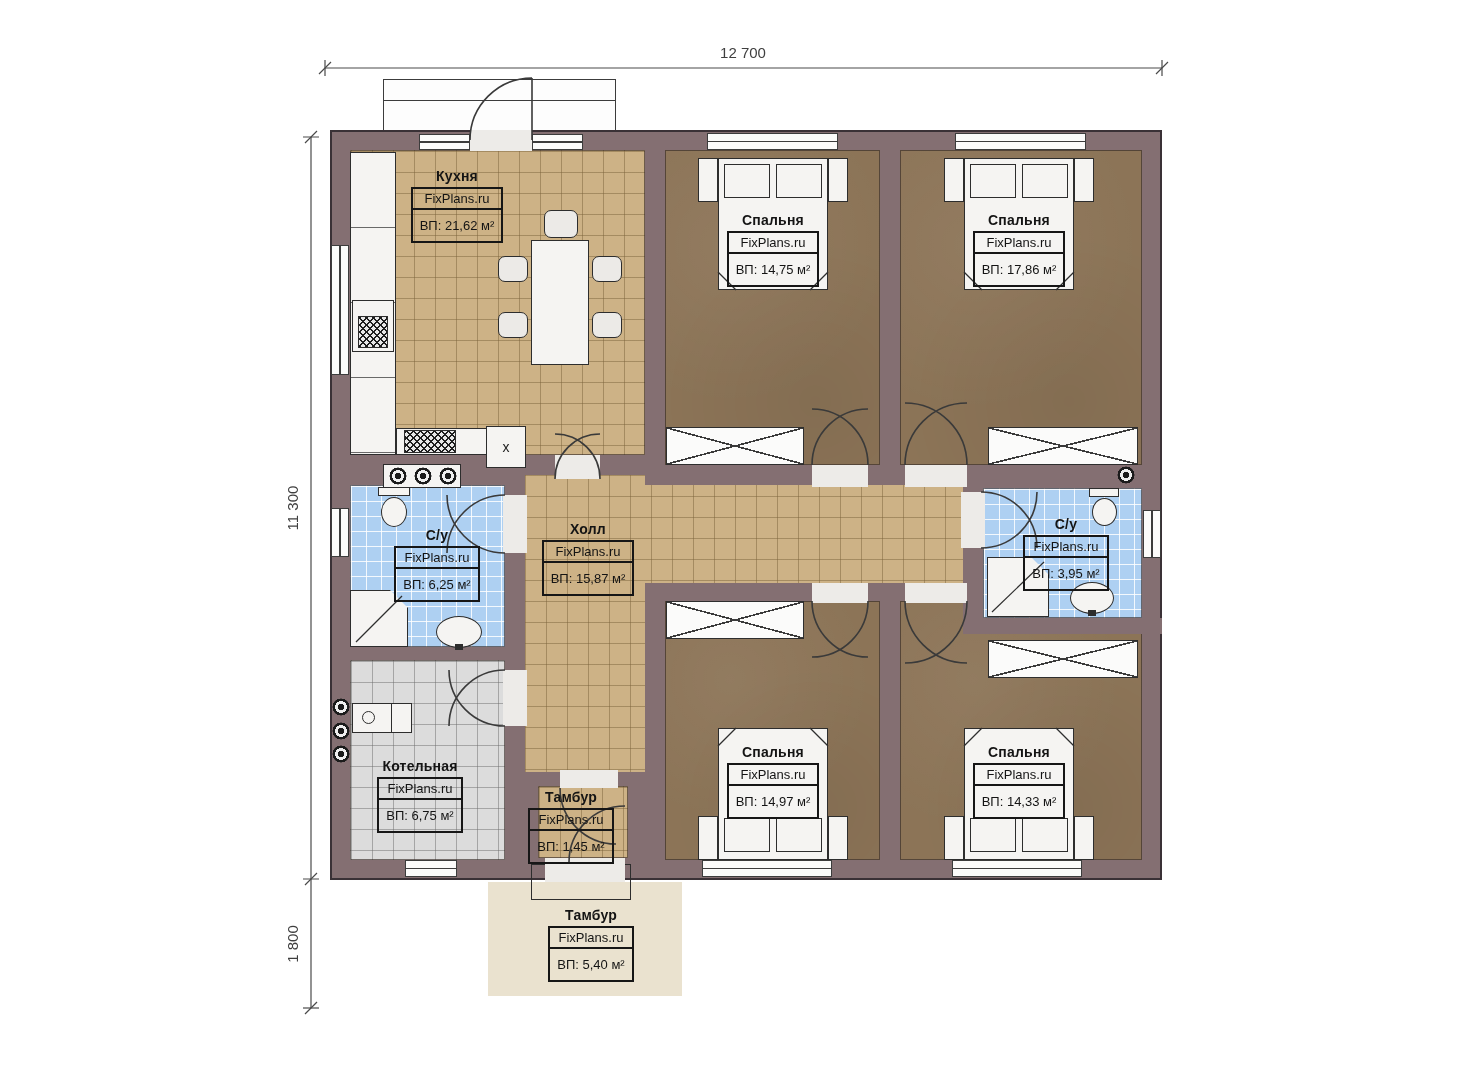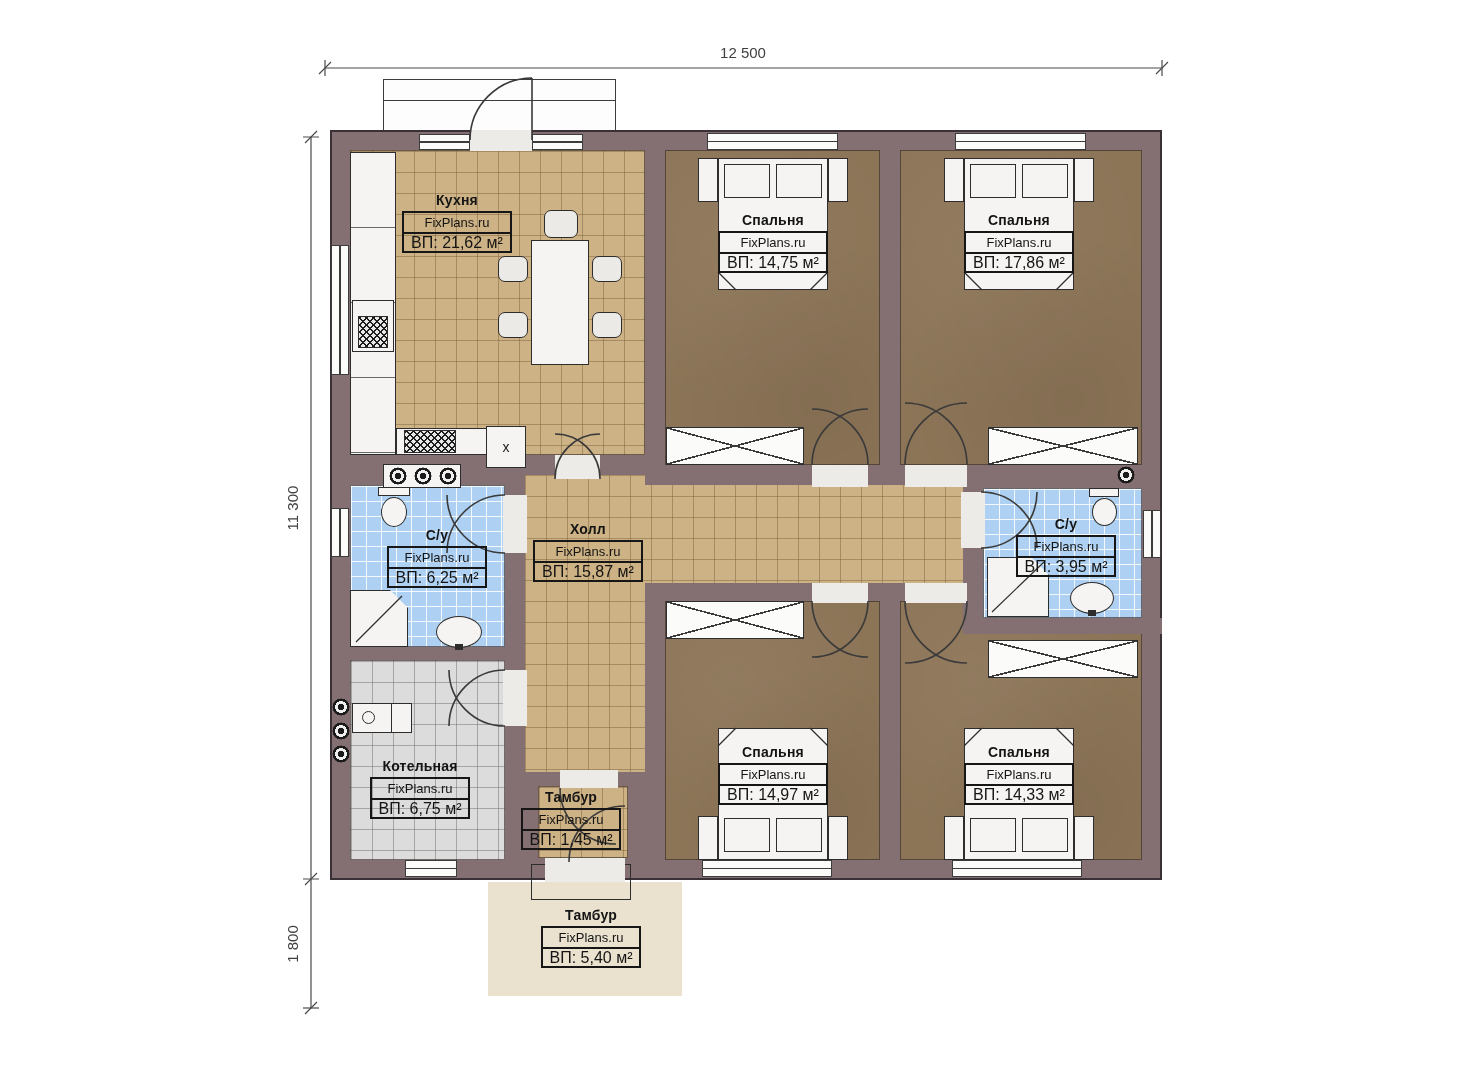--- a/index.html
+++ b/index.html
@@ -42,21 +42,21 @@
   .ellipse{border-radius:50%;}
   .shower{background:#f5f4f2;border:1.5px solid #2d2d2d;z-index:6;
     clip-path:polygon(0 0,calc(100% - 18px) 0,100% 18px,100% 100%,0 100%);}
   .outline-only{background:transparent;border:1.5px solid #2d2d2d;}
   
   .room-label{position:absolute;width:130px;margin-left:-65px;display:flex;flex-direction:column;
     align-items:center;z-index:9;color:#141414;}
   .rl-name{font-size:14px;font-weight:bold;letter-spacing:.2px;margin-bottom:3px;white-space:nowrap;}
   .rl-box{border:2px solid #161616;}
   .rl-brand{font-size:13px;line-height:17px;padding:1px 7px;border-bottom:2px solid #161616;text-align:center;white-space:nowrap;}
-  .rl-area{font-size:16px;line-height:17px;padding:0 7px;text-align:center;white-space:nowrap;}
+  .rl-area{font-size:13px;line-height:17px;padding:7px 7px;text-align:center;white-space:nowrap;}
   .dim{position:absolute;font-size:15px;color:#3f3f3f;z-index:9;white-space:nowrap;}
   .dim-v{writing-mode:vertical-rl;transform:translateY(-50%) rotate(180deg);}
   .fridge{background:#f5f4f2;border:1.5px solid #2d2d2d;z-index:7;display:flex;align-items:center;
     justify-content:center;font-size:14px;color:#222;}
   svg.overlay{position:absolute;left:0;top:0;z-index:8;pointer-events:none;}
   .terrace{background:#fdfdfd;border:1.5px solid #3c3c3c;z-index:0;}
   .porch{background:#eae2cf;z-index:0;}
 </style>
 </head>
 <body>
@@ -209,21 +209,21 @@
       <path d="M964 272 L982 290 M1074 272 L1056 290"></path>
       <path d="M718 746 L736 728 M828 746 L810 728"></path>
       <path d="M964 746 L982 728 M1074 746 L1056 728"></path>
     </g>
     <g stroke="#2e2e2e" stroke-width="1.2">
       <path d="M356 642 L402 596"></path>
       <path d="M992 612 L1044 562"></path>
     </g>
   </svg>
 
-  <div class="room-label" style="left:457px;top:192px;">
+  <div class="room-label" style="left:457px;top:168px;">
     <div class="rl-name">Кухня</div>
     <div class="rl-box">
       <div class="rl-brand">FixPlans.ru</div>
       <div class="rl-area">ВП: 21,62 м²</div>
     </div>
   </div>
   <div class="room-label" style="left:773px;top:212px;">
     <div class="rl-name">Спальня</div>
     <div class="rl-box">
       <div class="rl-brand">FixPlans.ru</div>
@@ -287,17 +287,17 @@
     </div>
   </div>
   <div class="room-label" style="left:591px;top:907px;">
     <div class="rl-name">Тамбур</div>
     <div class="rl-box">
       <div class="rl-brand">FixPlans.ru</div>
       <div class="rl-area">ВП: 5,40 м²</div>
     </div>
   </div>
 
-  <div class="dim" style="left:743px;top:44px;transform:translateX(-50%);">12 500</div>
+  <div class="dim" style="left:743px;top:44px;transform:translateX(-50%);">12 700</div>
   <div class="dim dim-v" style="left:284px;top:508px;">11 300</div>
   <div class="dim dim-v" style="left:284px;top:944px;">1 800</div>
 
 </div>
 
 </body></html>

